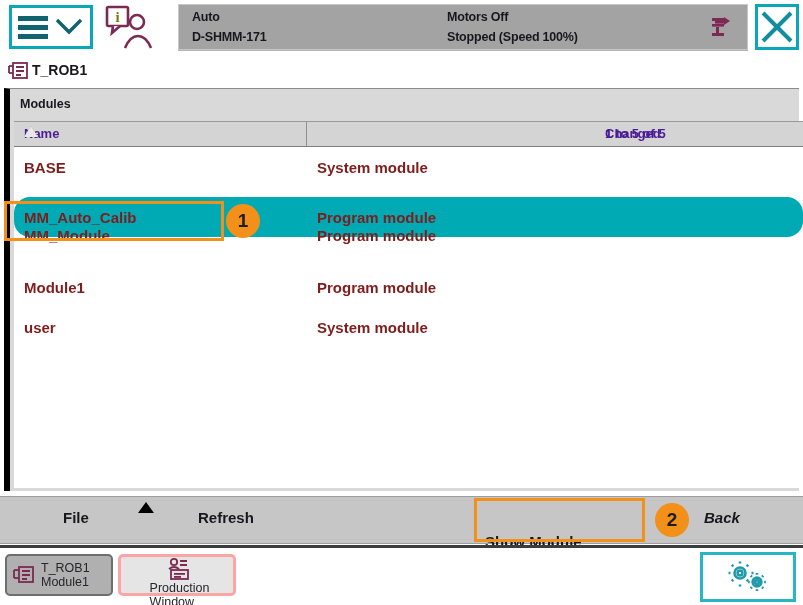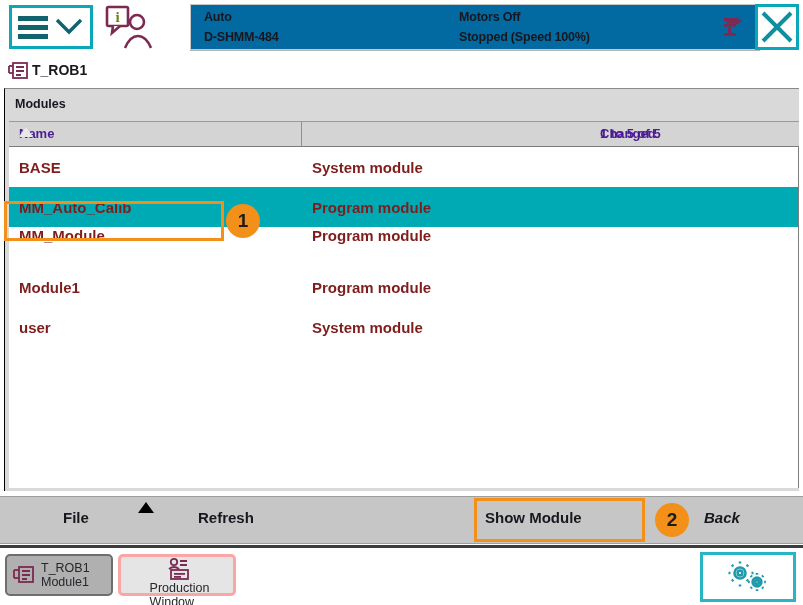--- a/index.html
+++ b/index.html
@@ -40,25 +40,24 @@
   .chev { margin-left: 3px; margin-top: -2px; }
 
   .info-icon {
     position: absolute; left: 104px; top: 5px;
     width: 48px; height: 45px;
   }
 
   .statuspanel {
     position: absolute; left: 178px; top: 4px;
     width: 570px; height: 46px;
-    background: #0369a1;
+    background: #a3a3a3;
     border: 1px solid #c8c8c8;
     box-sizing: border-box;
     box-shadow: 0 1px 0 #b4b4b4;
-    margin-left: 12px;
   }
   .st-col {
     position: absolute;
     font-size: 12.5px; font-weight: bold; color: #17171e;
     letter-spacing: -0.2px;
   }
   .st-mode   { left: 13px; top: 5px; }
   .st-ctrl   { left: 13px; top: 25px; }
   .st-motors { left: 268px; top: 5px; }
   .st-state  { left: 268px; top: 25px; }
@@ -86,21 +85,21 @@
   .tasktab .tt-label {
     position: absolute; left: 32px; top: 7px;
     font-size: 14px; font-weight: bold; color: #17171e;
   }
 
   
   .content {
     position: absolute; left: 4px; top: 88px;
     width: 795px; height: 403px;
     background: #d9d9d9;
-    border-left: 1px solid #000000;
+    border-left: 6px solid #000000;
     border-top: 1px solid #8a8a8a;
     box-sizing: border-box;
   }
   .panel-title {
     position: absolute; left: 10px; top: 8px;
     font-size: 12.5px; font-weight: bold; color: #17171e;
   }
 
   .grid {
     position: absolute; left: 4px; top: 32px;
@@ -169,21 +168,21 @@
     border-bottom: 1px solid #9e9e9e;
     box-sizing: border-box;
     padding-left: 35px;
   }
   .act {
     position: absolute; top: 12px;
     font-size: 15px; font-weight: bold; color: #17171e;
   }
   .act-file { left: 63px; }
   .act-refresh { left: 198px; }
-  .act-show { left: 485px; }
+  .act-show { left: 485px; margin-top: 24px; }
   .act-back { left: 704px; font-style: italic; }
   .up-caret {
     position: absolute; left: 138px; top: 5px;
     width: 0; height: 0;
     border-left: 8px solid transparent;
     border-right: 8px solid transparent;
     border-bottom: 11px solid #000000;
   }
 
   
@@ -264,21 +263,21 @@
       <rect x="3" y="2" width="21" height="19" rx="1.5"></rect>
       <polyline points="9,21 8,28 16,21" fill="#ffffff" stroke="#7c2a52"></polyline>
       <circle cx="33" cy="17" r="7"></circle>
       <path d="M21 43 q5 -12 13 -12 q8 0 13 12"></path>
     </g>
     <text x="13.5" y="17" font-size="15" font-weight="bold" fill="#6f7f12" text-anchor="middle" font-family="'Liberation Serif', serif">i</text>
   </svg>
 
   <div class="statuspanel">
     <div class="st-col st-mode">Auto</div>
-    <div class="st-col st-ctrl">D-SHMM-484</div>
+    <div class="st-col st-ctrl">D-SHMM-171</div>
     <div class="st-col st-motors">Motors Off</div>
     <div class="st-col st-state">Stopped (Speed 100%)</div>
     <svg class="robot-glyph" viewBox="0 0 22 22">
       <g fill="#7c2a52">
         <rect x="3" y="2" width="13" height="3"></rect>
         <rect x="6" y="5" width="9" height="2.6"></rect>
         <rect x="3" y="8" width="12" height="2.6"></rect>
         <rect x="7" y="11" width="3" height="6"></rect>
         <rect x="3" y="17" width="12" height="3"></rect>
         <polygon points="15,1 21,5 15,9"></polygon>
@@ -326,21 +325,21 @@
         <span class="pager">1 to 5 of 5</span>
       </div>
     </div>
 
     <div class="grid-body" id="grid-body">
         <div class="row" style="top: 0px;">
           <div class="cell c-name">BASE</div>
           <div class="cell c-type">System module</div>
           <div class="cell c-chg"></div>
         </div>
-        <div class="row sel" style="top: 40px;">
+        <div class="row sel" style="top: 50px; border-radius: 16px;">
           <div class="cell c-name">MM_Auto_Calib</div>
           <div class="cell c-type">Program module</div>
           <div class="cell c-chg"></div>
         </div>
         <div class="row" style="top: 68px;">
           <div class="cell c-name">MM_Module</div>
           <div class="cell c-type">Program module</div>
           <div class="cell c-chg"></div>
         </div>
         <div class="row" style="top: 120px;">

